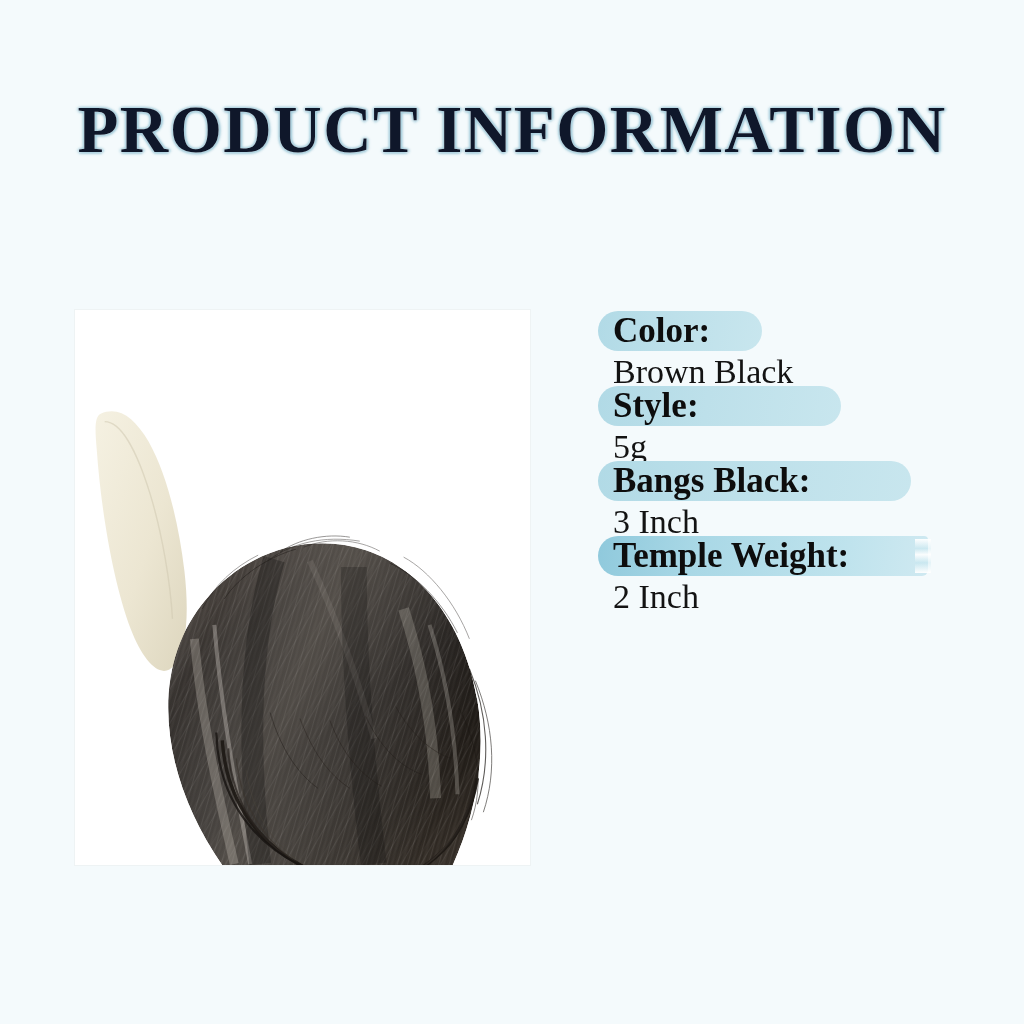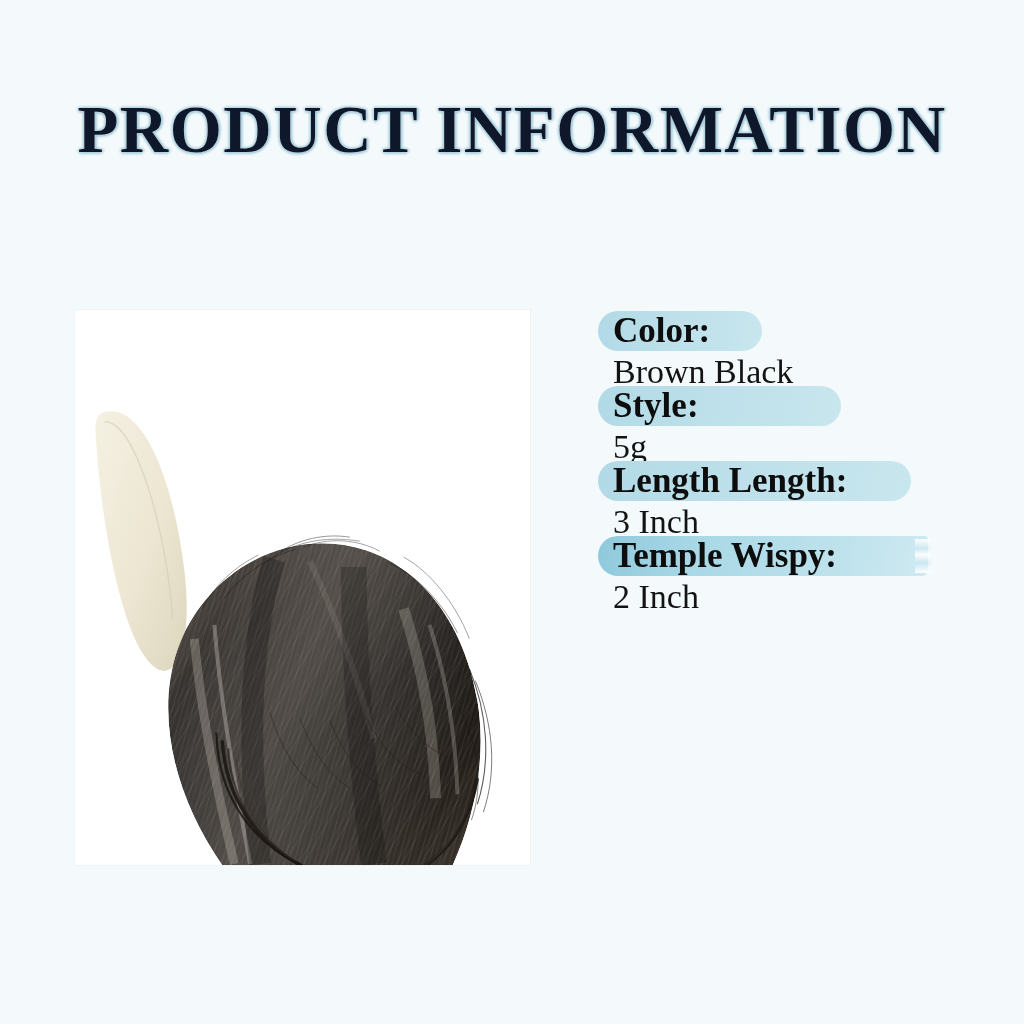--- a/index.html
+++ b/index.html
@@ -270,27 +270,27 @@
       <div class="spec-label-wrap">
         <span class="pill" style="width:243px"></span>
         <span class="spec-label">Style:</span>
       </div>
       <div class="spec-value">5g</div>
     </div>
 
     <div class="spec-row">
       <div class="spec-label-wrap">
         <span class="pill" style="width:313px"></span>
-        <span class="spec-label">Length Length:</span>
+        <span class="spec-label">Bangs Black:</span>
       </div>
       <div class="spec-value">3 Inch</div>
     </div>
 
     <div class="spec-row">
       <div class="spec-label-wrap">
         <span class="pill brushy" style="width:330px"></span>
-        <span class="spec-label">Temple Wispy:</span>
+        <span class="spec-label">Temple Weight:</span>
       </div>
       <div class="spec-value">2 Inch</div>
     </div>
 
   </div>
 </div>
 
 </body></html>

